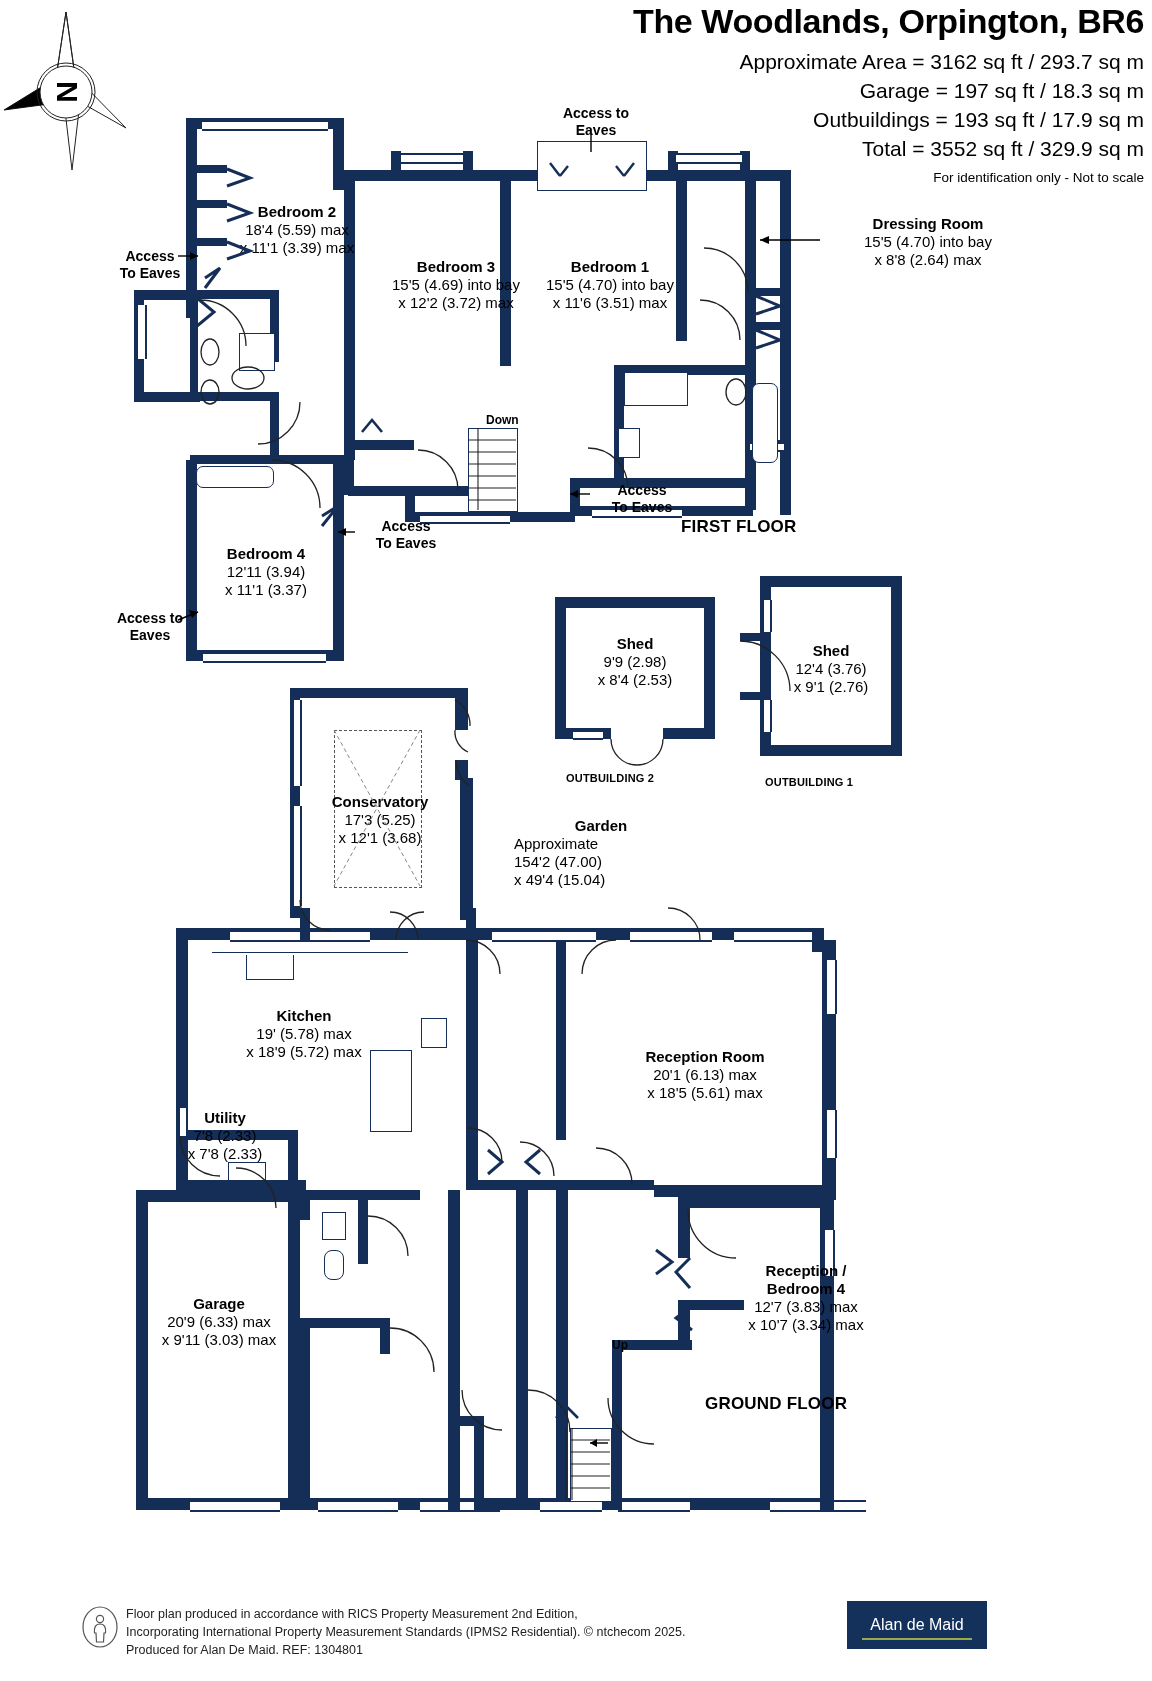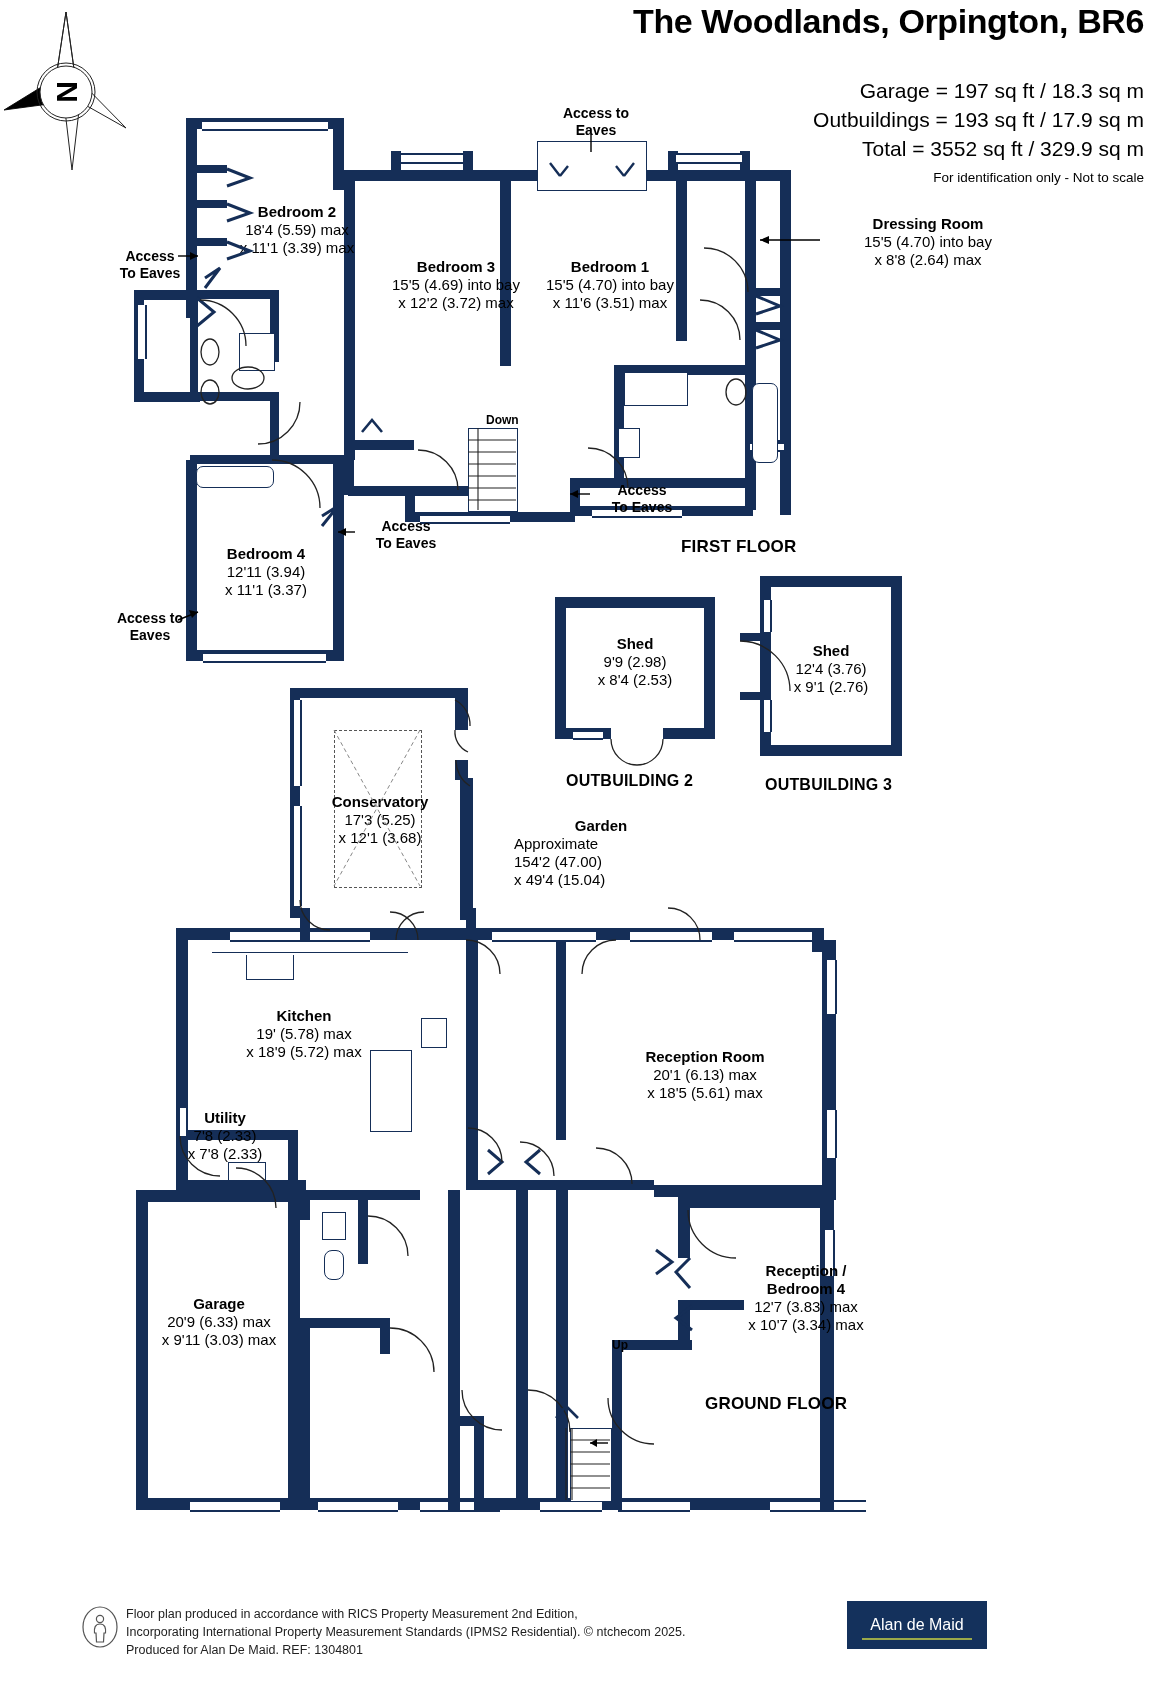--- a/index.html
+++ b/index.html
@@ -3,21 +3,21 @@
 <meta charset="utf-8">
 <style>
   html,body{margin:0;padding:0;background:#ffffff;}
   body{width:1152px;height:1681px;position:relative;overflow:hidden;
        font-family:"Liberation Sans", sans-serif;color:#000;}
   #stage{position:absolute;inset:0;}
   .rlabel{position:absolute;text-align:center;line-height:1.2;}
   .rlabel .nm{font-weight:bold;font-size:15px;}
   .rlabel .dm{font-size:15px;}
   .floorlbl{position:absolute;font-weight:bold;font-size:17px;letter-spacing:.2px;}
-  .outlbl{position:absolute;font-weight:bold;font-size:16px;letter-spacing:.2px;}
+  .outlbl{position:absolute;font-weight:bold;font-size:11px;letter-spacing:.2px;}
   .eaves{position:absolute;font-weight:bold;font-size:14px;line-height:1.2;text-align:center;}
   .small{position:absolute;font-weight:bold;font-size:12px;}
 
   
   #title{position:absolute;right:8px;top:2px;font-size:34px;font-weight:bold;letter-spacing:-.4px;}
   .hline{position:absolute;right:8px;font-size:21px;}
   #idonly{position:absolute;right:8px;font-size:13.5px;}
 
   
   .w{position:absolute;background:#152e57;}
@@ -32,20 +32,21 @@
          display:flex;align-items:center;justify-content:center;}
   #brand span{color:#fff;font-size:16px;}
   #brandline{position:absolute;left:862px;top:1638px;width:110px;height:2px;background:#9aa94a;}
 </style>
 </head>
 <body>
 
 <div id="stage">
 
   <div id="title">The Woodlands, Orpington, BR6</div>
+  <div class="hline" style="top:50px">Approximate Area = 3162 sq ft / 293.7 sq m</div>
   <div class="hline" style="top:79px">Garage = 197 sq ft / 18.3 sq m</div>
   <div class="hline" style="top:108px">Outbuildings = 193 sq ft / 17.9 sq m</div>
   <div class="hline" style="top:137px">Total = 3552 sq ft / 329.9 sq m</div>
   <div id="idonly" style="top:170px">For identification only - Not to scale</div>
 
   <svg class="ov" style="z-index:5">
     <g transform="translate(66,92)">
       <polygon points="0,-80 9,-16 60,36 14,10 6,78 -2,10 -62,18 -10,-14" fill="none" stroke="#222" stroke-width="1"></polygon>
       <polygon points="-62,18 -10,-14 -2,10" fill="#000"></polygon>
       <polygon points="0,-80 9,-16 -10,-14" fill="none" stroke="#222" stroke-width="1"></polygon>
@@ -370,36 +371,36 @@
     <div class="dm">15'5 (4.70) into bay</div>
     <div class="dm">x 8'8 (2.64) max</div>
   </div>
 
   <div class="rlabel" style="left:178px;top:545px;width:176px">
     <div class="nm">Bedroom 4</div>
     <div class="dm">12'11 (3.94)</div>
     <div class="dm">x 11'1 (3.37)</div>
   </div>
 
-  <div class="floorlbl" style="left:681px;top:537px">FIRST FLOOR</div>
+  <div class="floorlbl" style="left:681px;top:517px">FIRST FLOOR</div>
 
   <div class="rlabel" style="left:548px;top:635px;width:174px">
     <div class="nm">Shed</div>
     <div class="dm">9'9 (2.98)</div>
     <div class="dm">x 8'4 (2.53)</div>
   </div>
 
   <div class="rlabel" style="left:748px;top:642px;width:166px">
     <div class="nm">Shed</div>
     <div class="dm">12'4 (3.76)</div>
     <div class="dm">x 9'1 (2.76)</div>
   </div>
 
   <div class="outlbl" style="left:566px;top:772px">OUTBUILDING 2</div>
-  <div class="outlbl" style="left:765px;top:776px">OUTBUILDING 3</div>
+  <div class="outlbl" style="left:765px;top:776px">OUTBUILDING 1</div>
 
   <div class="rlabel" style="left:292px;top:793px;width:176px">
     <div class="nm">Conservatory</div>
     <div class="dm">17'3 (5.25)</div>
     <div class="dm">x 12'1 (3.68)</div>
   </div>
 
   <div class="rlabel" style="left:514px;top:817px;width:174px;text-align:left">
     <div class="nm" style="text-align:center">Garden</div>
     <div class="dm">Approximate</div>

